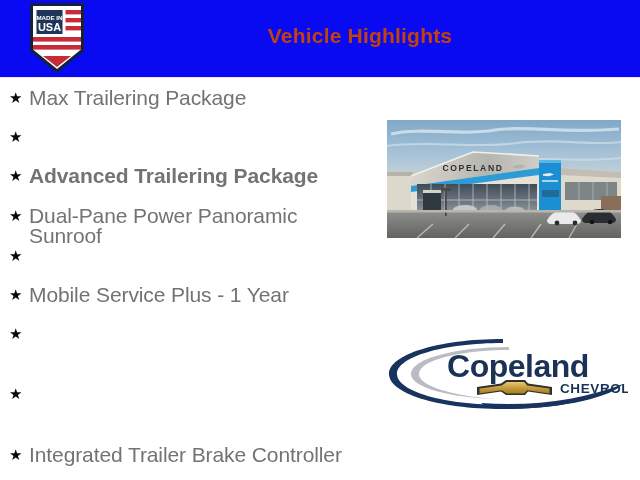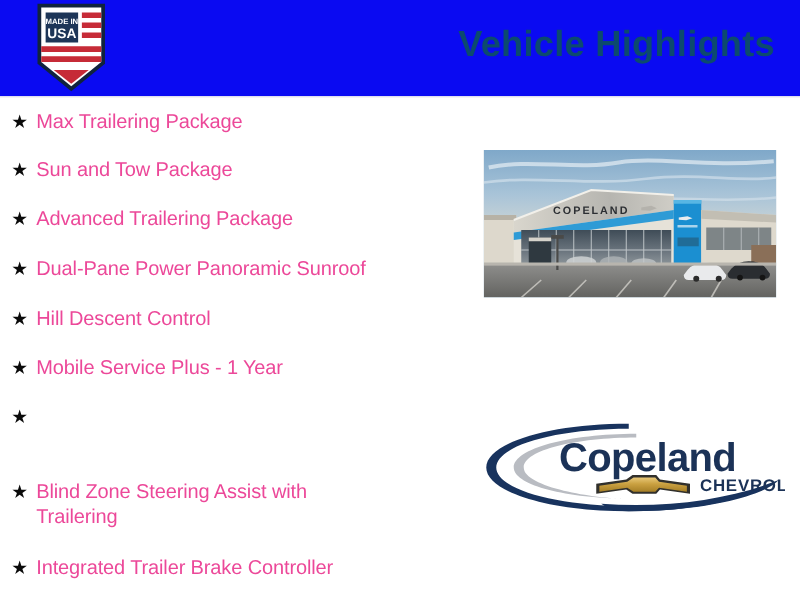--- a/index.html
+++ b/index.html
@@ -31,23 +31,23 @@
     top: 77px;
     width: 640px;
     height: 1px;
     background: #e8e8ee;
   }
   .header-title {
     position: absolute;
     left: 100px;
     top: 18px;
     width: 520px;
-    text-align: right;
-    color: #0c4a6e;
-    font-size: 29px;
+    text-align: center;
+    color: #c2410c;
+    font-size: 21px;
     font-weight: bold;
     letter-spacing: 0.2px;
     line-height: 36px;
     white-space: nowrap;
   }
 
   
   .badge {
     position: absolute;
     left: 28px;
@@ -73,23 +73,23 @@
   .bullet-star {
     position: absolute;
     left: 9px;
     top: 0px;
     font-size: 15px;
     line-height: 24px;
     color: #0a0a0a;
   }
   .bullet-text {
     display: block;
-    font-size: 16px;
+    font-size: 21px;
     line-height: 20px;
-    color: #ec4899;
+    color: #737373;
     letter-spacing: -0.1px;
   }
 
   
   .photo {
     position: absolute;
     left: 387px;
     top: 120px;
     width: 234px;
     height: 118px;
@@ -140,50 +140,47 @@
 
 <div class="bullet-list">
 
   <div class="bullet-item" style="top:0px; position:absolute;">
     <span class="bullet-star">★</span>
     <span class="bullet-text" style="padding-top:2px;">Max Trailering Package</span>
   </div>
 
   <div class="bullet-item" style="top:39px; position:absolute;">
     <span class="bullet-star">★</span>
-    <span class="bullet-text" style="padding-top:2px;">Sun and Tow Package</span>
   </div>
 
   <div class="bullet-item" style="top:78px; position:absolute;">
     <span class="bullet-star">★</span>
-    <span class="bullet-text" style="padding-top:2px;">Advanced Trailering Package</span>
+    <span class="bullet-text" style="padding-top:2px;font-weight:bold;">Advanced Trailering Package</span>
   </div>
 
   <div class="bullet-item" style="top:118px; position:absolute;">
     <span class="bullet-star">★</span>
     <span class="bullet-text" style="padding-top:2px;">Dual-Pane Power Panoramic Sunroof</span>
   </div>
 
   <div class="bullet-item" style="top:158px; position:absolute;">
     <span class="bullet-star">★</span>
-    <span class="bullet-text" style="padding-top:2px;">Hill Descent Control</span>
   </div>
 
   <div class="bullet-item" style="top:197px; position:absolute;">
     <span class="bullet-star">★</span>
     <span class="bullet-text" style="padding-top:2px;text-align:center;">Mobile Service Plus - 1 Year</span>
   </div>
 
   <div class="bullet-item" style="top:236px; position:absolute; width:330px;">
     <span class="bullet-star">★</span>
   </div>
 
   <div class="bullet-item" style="top:296px; position:absolute; width:300px;">
     <span class="bullet-star">★</span>
-    <span class="bullet-text" style="padding-top:2px; width:265px;">Blind Zone Steering Assist with Trailering</span>
   </div>
 
   <div class="bullet-item" style="top:357px; position:absolute;">
     <span class="bullet-star">★</span>
     <span class="bullet-text" style="padding-top:2px;">Integrated Trailer Brake Controller</span>
   </div>
 
 </div>
 
 <div class="photo">

